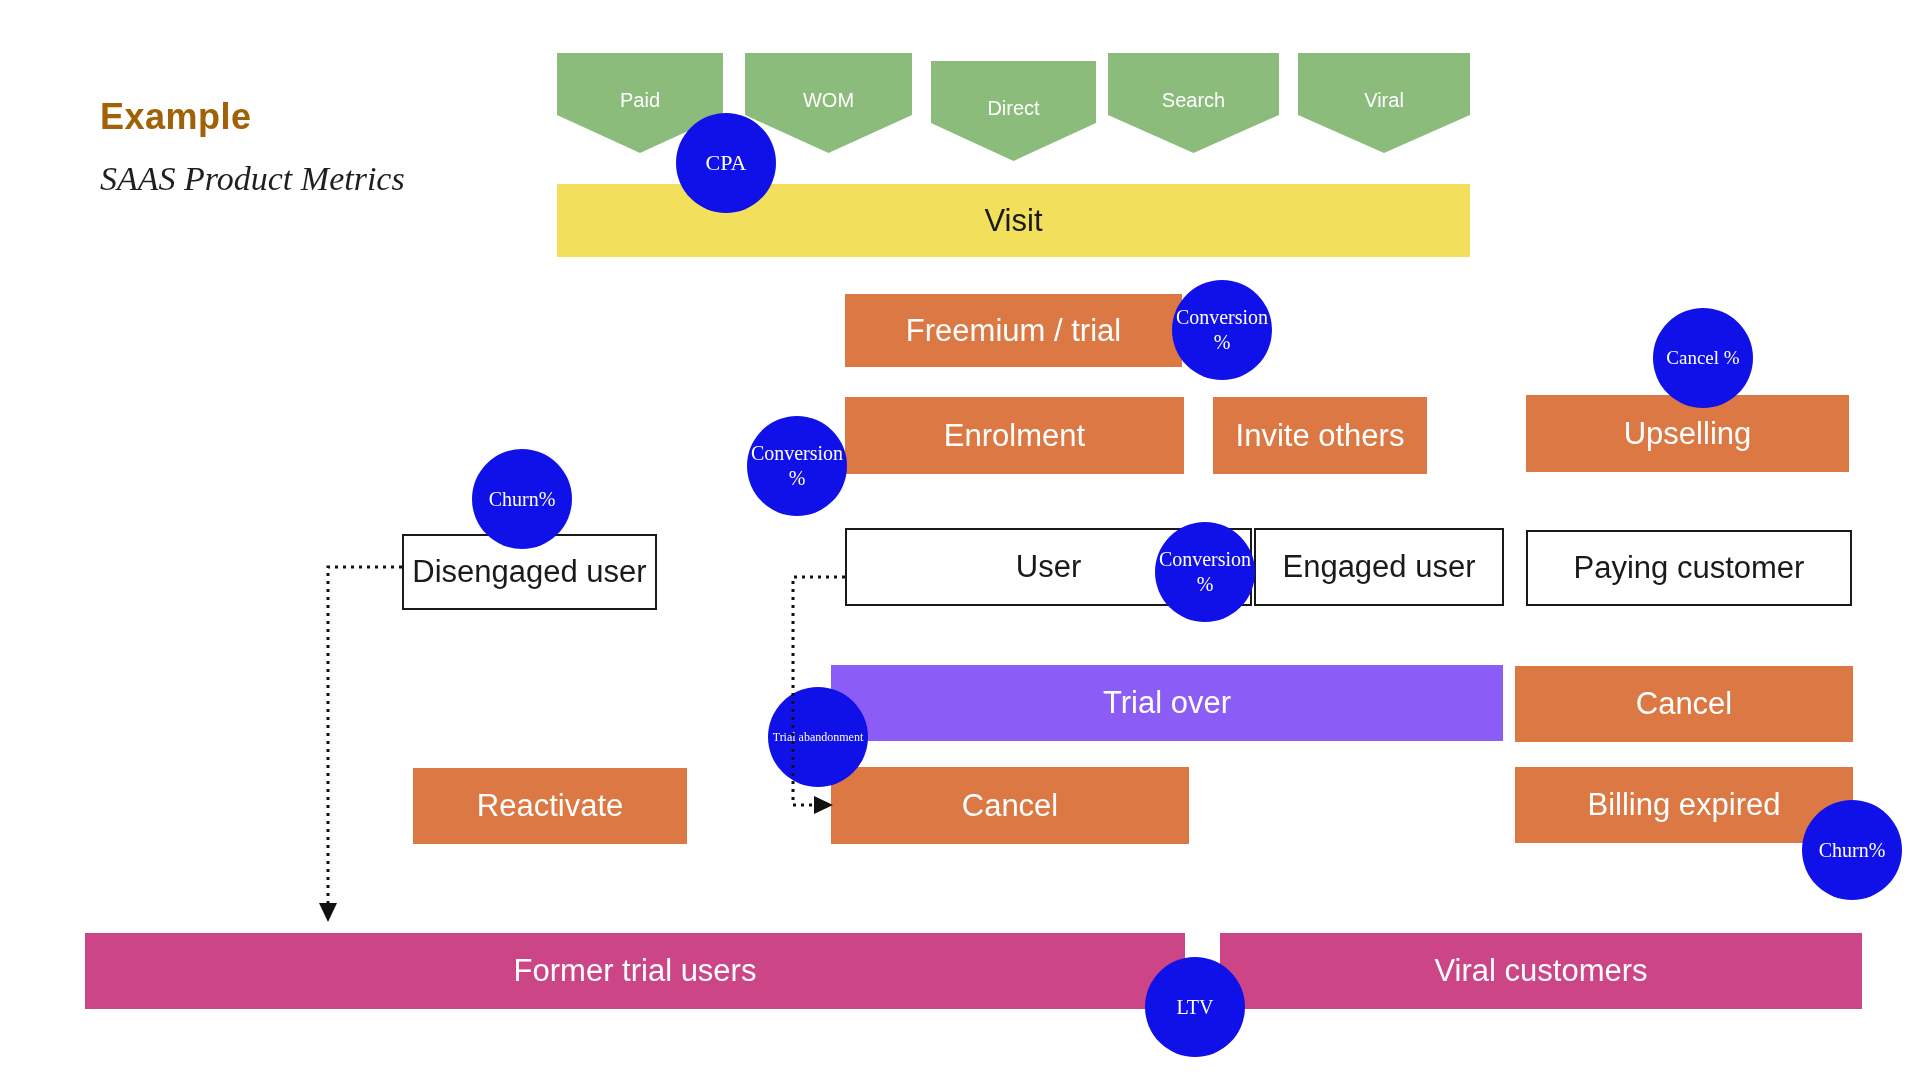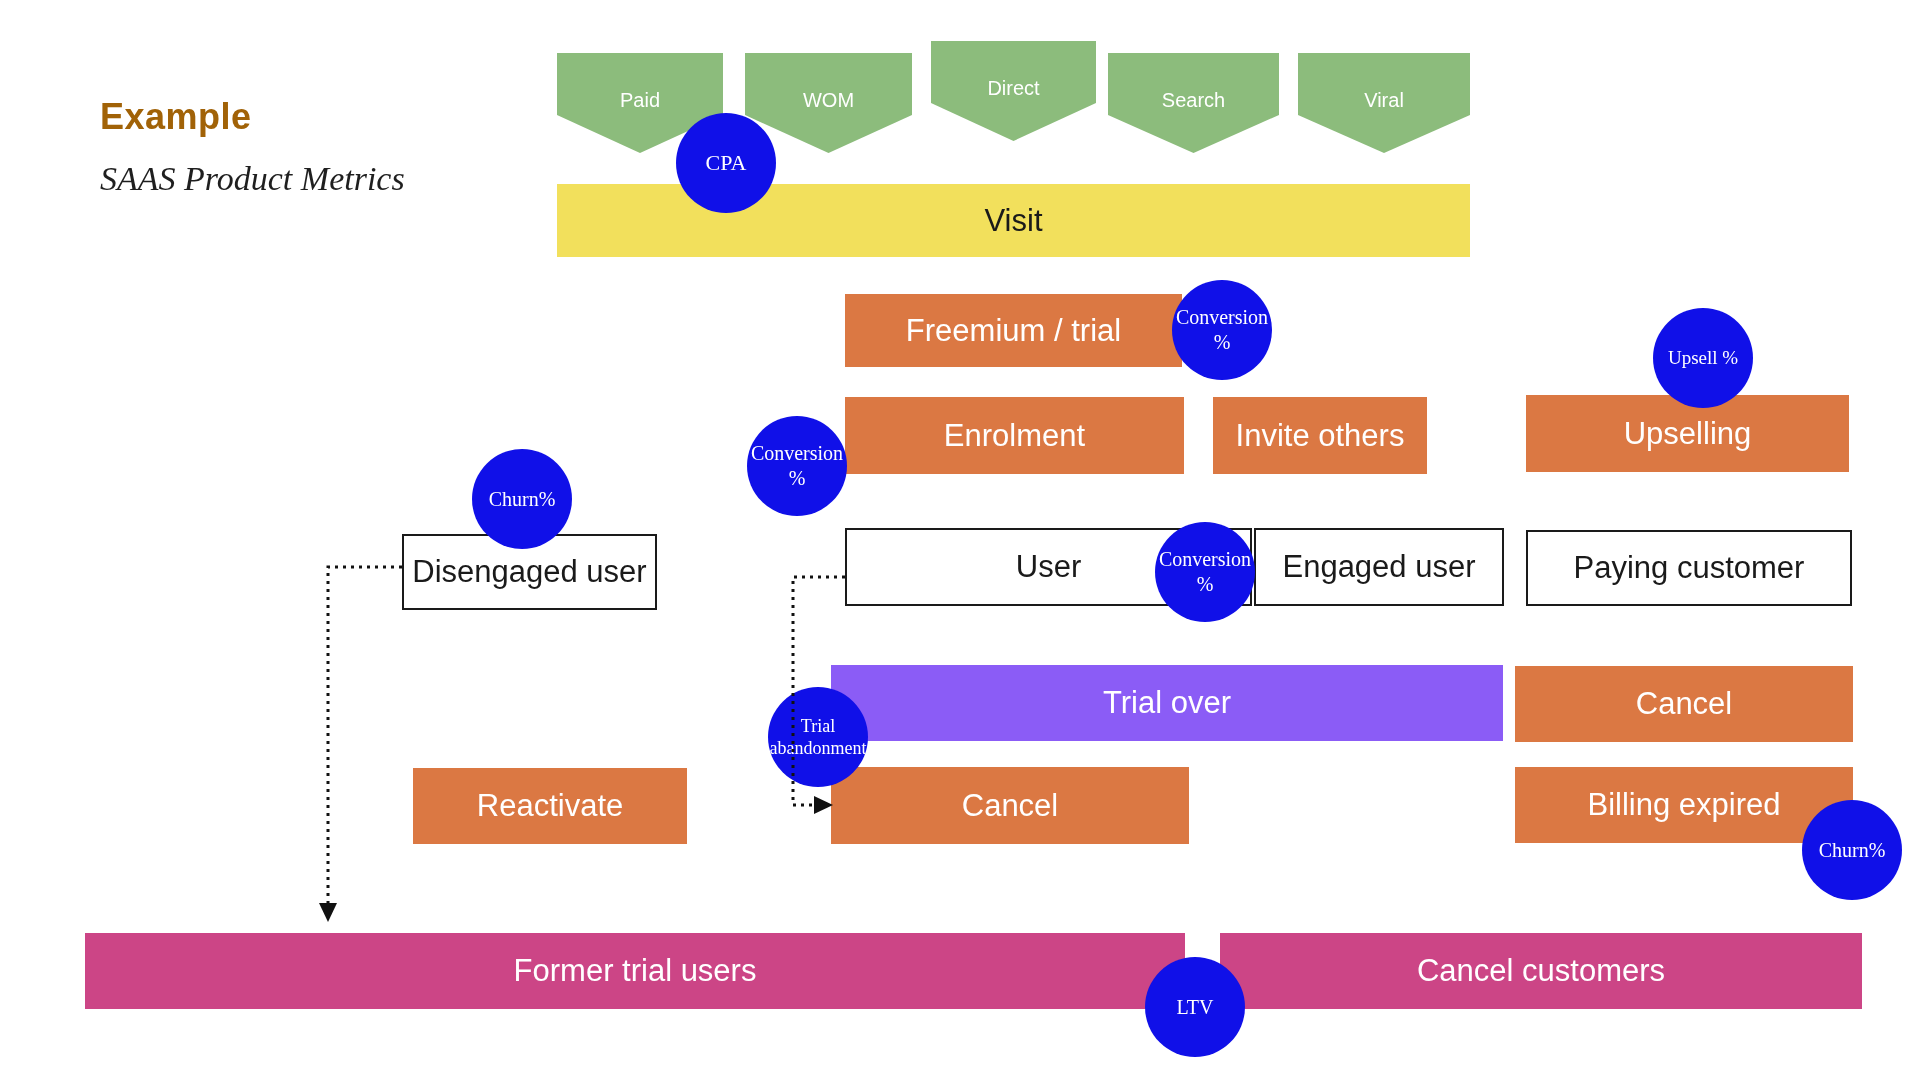--- a/index.html
+++ b/index.html
@@ -48,21 +48,21 @@
 
   <div class="abs title" style="left:100px;top:96px;">Example</div>
   <div class="abs subtitle" style="left:100px;top:160px;">SAAS Product Metrics</div>
 
   <div class="abs arrow-down z10" style="left: 557px; top: 53px; width: 166px; height: 100px; background: rgb(140, 188, 124);">
       <span>Paid</span>
     </div>
   <div class="abs arrow-down z10" style="left: 745px; top: 53px; width: 167px; height: 100px; background: rgb(140, 188, 124);">
       <span>WOM</span>
     </div>
-  <div class="abs arrow-down z10" style="left: 931px; top: 41px; width: 165px; height: 100px; background: rgb(140, 188, 124);">
+  <div class="abs arrow-down z10" style="left: 931px; top: 61px; width: 165px; height: 100px; background: rgb(140, 188, 124);">
       <span>Direct</span>
     </div>
   <div class="abs arrow-down z10" style="left: 1108px; top: 53px; width: 171px; height: 100px; background: rgb(140, 188, 124);">
       <span>Search</span>
     </div>
   <div class="abs arrow-down z10" style="left: 1298px; top: 53px; width: 172px; height: 100px; background: rgb(140, 188, 124); text-align: right;">
       <span>Viral</span>
     </div>
 
   <div class="abs band z10" style="left: 557px; top: 184px; width: 913px; height: 73px; background: rgb(242, 224, 92);">Visit</div>
@@ -76,29 +76,29 @@
   <div class="abs obox z10" style="left: 413px; top: 768px; width: 274px; height: 76px; background: rgb(219, 120, 67);">Reactivate</div>
   <div class="abs obox z10" style="left: 1515px; top: 666px; width: 338px; height: 76px; background: rgb(219, 120, 67);">Cancel</div>
   <div class="abs obox z10" style="left: 1515px; top: 767px; width: 338px; height: 76px; background: rgb(219, 120, 67);">Billing expired</div>
 
   <div class="abs wbox z10" style="left:402px;top:534px;width:255px;height:76px;">Disengaged user</div>
   <div class="abs wbox z10" style="left:845px;top:528px;width:407px;height:78px;">User</div>
   <div class="abs wbox z10" style="left:1254px;top:528px;width:250px;height:78px;">Engaged user</div>
   <div class="abs wbox z10" style="left:1526px;top:530px;width:326px;height:76px;">Paying customer</div>
 
   <div class="abs pband z10" style="left: 85px; top: 933px; width: 1100px; height: 76px; background: rgb(204, 69, 134);">Former trial users</div>
-  <div class="abs pband z10" style="left: 1220px; top: 933px; width: 642px; height: 76px; background: rgb(204, 69, 134);">Cancel customers</div>
+  <div class="abs pband z10" style="left: 1220px; top: 933px; width: 642px; height: 76px; background: rgb(204, 69, 134);">Viral customers</div>
 
   <div class="abs mcircle z30" style="left: 676px; top: 113px; font-size: 22px; background: rgb(16, 16, 232);">CPA</div>
   <div class="abs mcircle z30 small-pad" style="left: 1172px; top: 280px; background: rgb(16, 16, 232);">Conversion %</div>
   <div class="abs mcircle z30 small-pad" style="left: 747px; top: 416px; background: rgb(16, 16, 232);">Conversion %</div>
   <div class="abs mcircle z30 small-pad" style="left: 1155px; top: 522px; background: rgb(16, 16, 232);">Conversion %</div>
-  <div class="abs mcircle z30" style="left: 1653px; top: 308px; font-size: 19px; background: rgb(16, 16, 232);">Upsell %</div>
+  <div class="abs mcircle z30" style="left: 1653px; top: 308px; font-size: 19px; background: rgb(16, 16, 232);">Cancel %</div>
   <div class="abs mcircle z30" style="left: 472px; top: 449px; background: rgb(16, 16, 232);">Churn%</div>
-  <div class="abs mcircle z30" style="left: 768px; top: 687px; font-size: 18px; background: rgb(16, 16, 232);">Trial abandonment</div>
+  <div class="abs mcircle z30" style="left: 768px; top: 687px; font-size: 12px; background: rgb(16, 16, 232);">Trial abandonment</div>
   <div class="abs mcircle z30" style="left: 1802px; top: 800px; background: rgb(16, 16, 232);">Churn%</div>
   <div class="abs mcircle z30" style="left: 1145px; top: 957px; background: rgb(16, 16, 232);">LTV</div>
 
   <svg id="arrow-layer">
     <polyline class="dotted" points="402,567 328,567 328,903"></polyline>
     <polygon class="ahead" points="319,903 337,903 328,922"></polygon>
     <polyline class="dotted" points="845,577 793,577 793,805 816,805"></polyline>
     <polygon class="ahead" points="814,796 814,814 833,805"></polygon>
   </svg>
 

